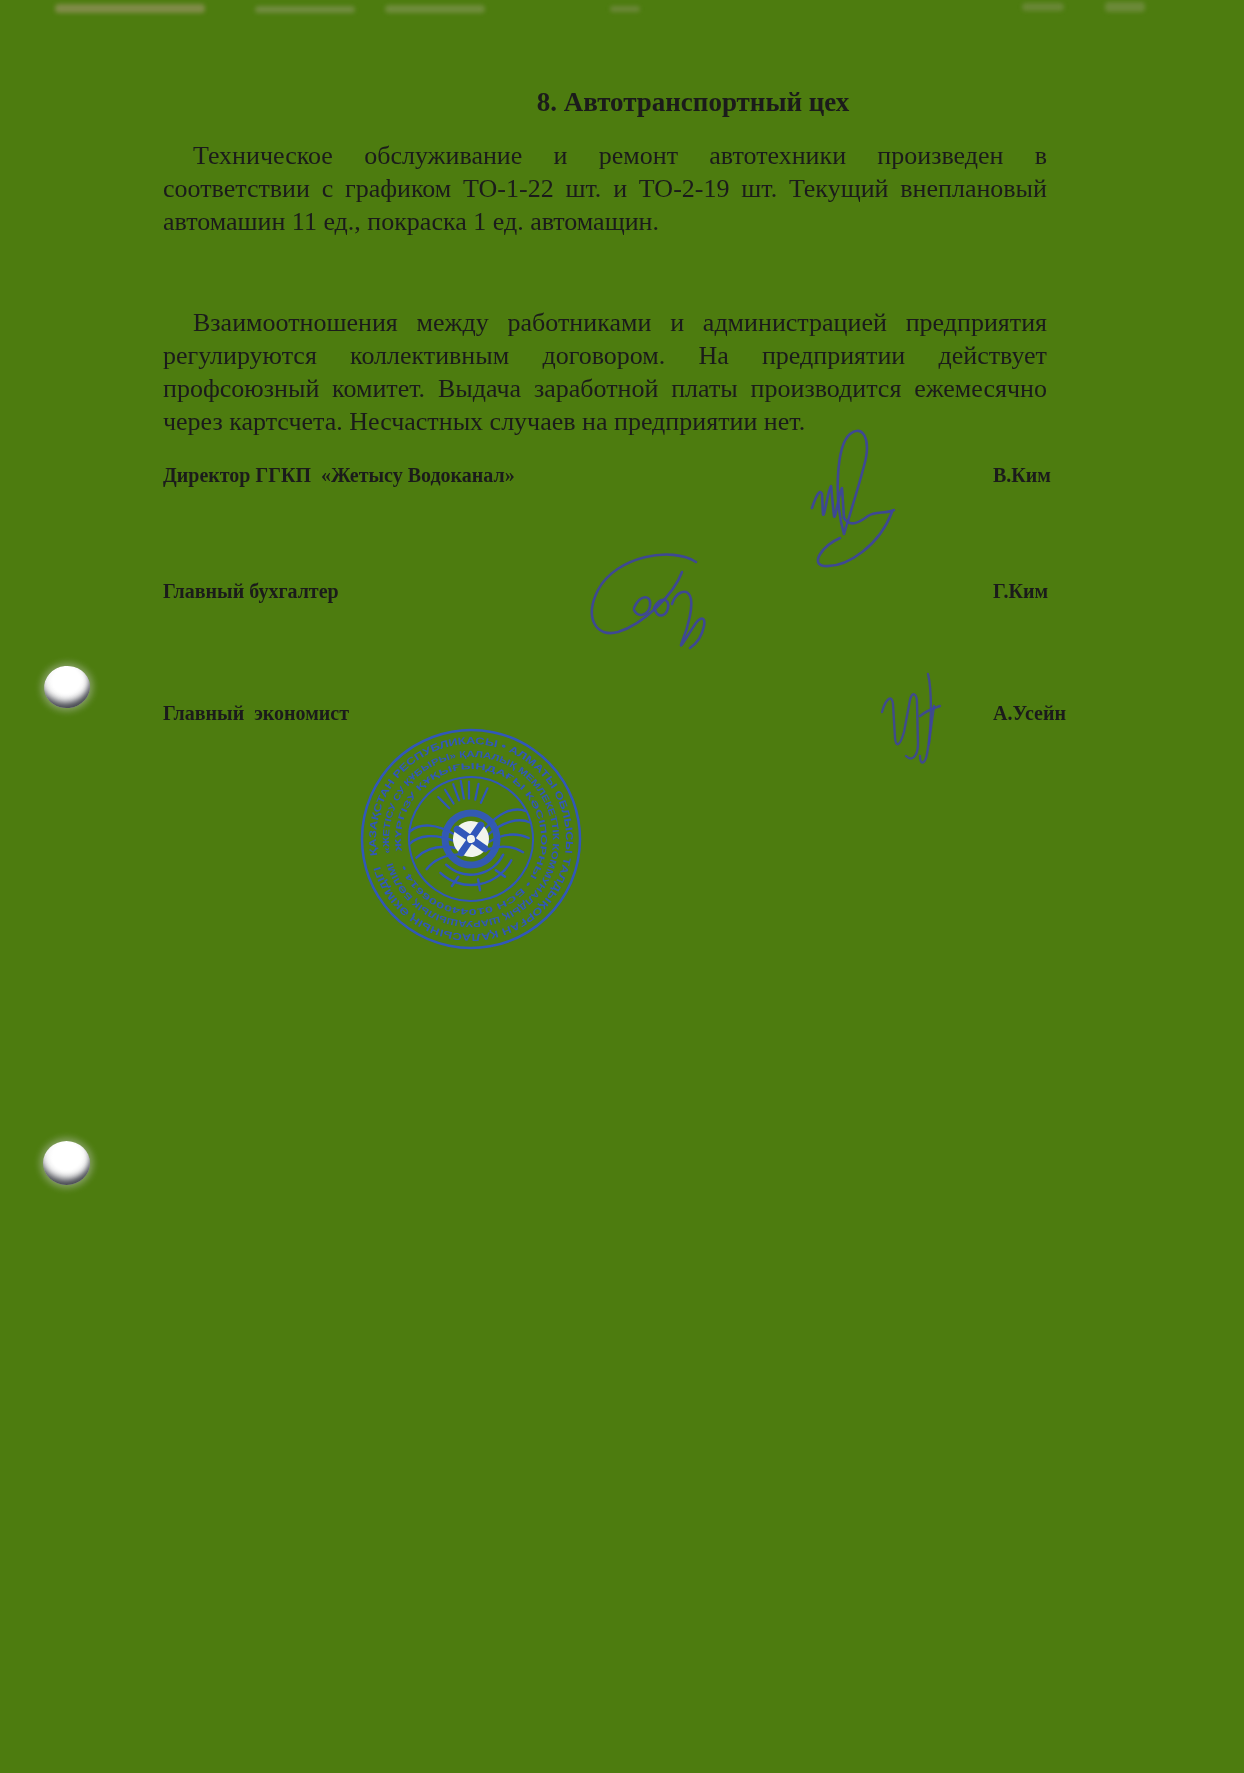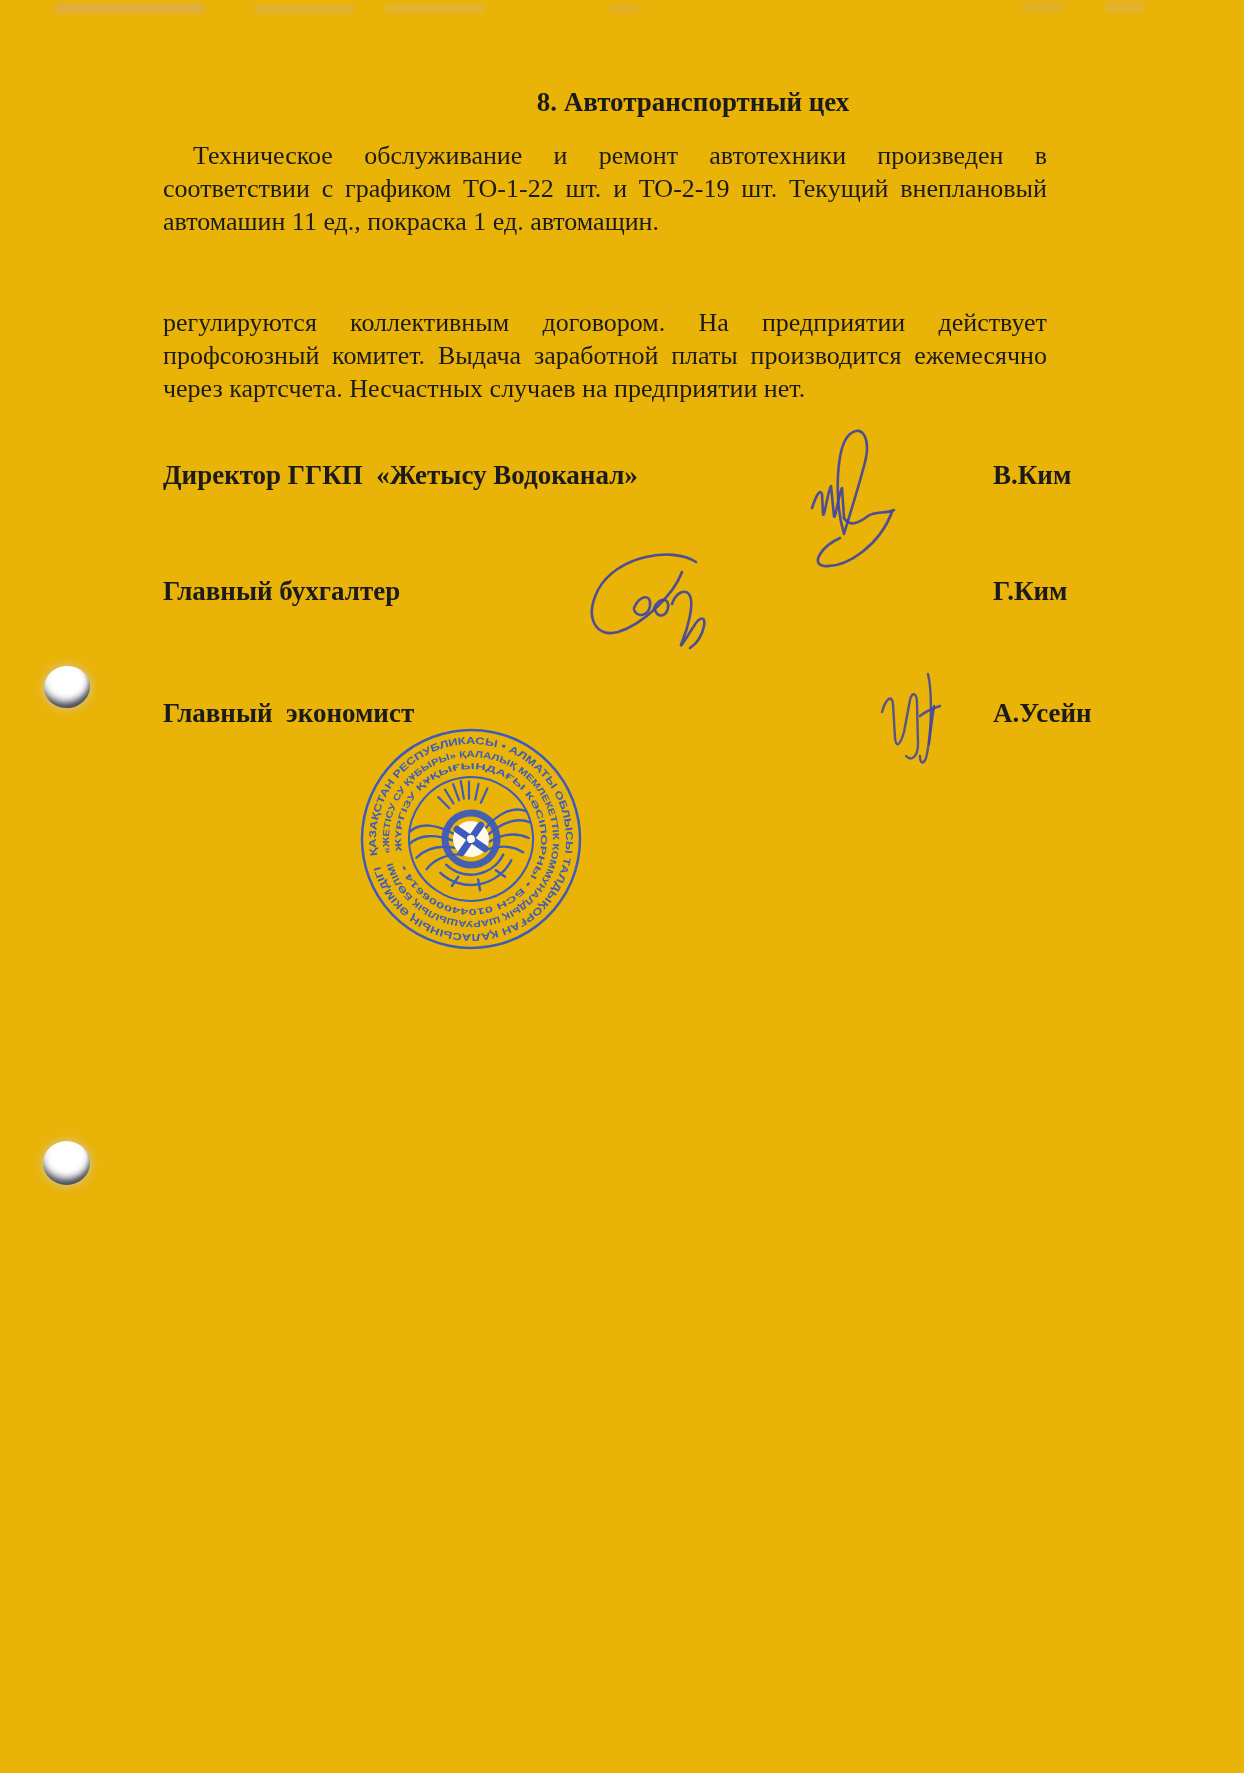--- a/index.html
+++ b/index.html
@@ -1,20 +1,20 @@
 <!DOCTYPE html>
 <html><head>
 <meta charset="utf-8">
 <style>
   html, body { margin: 0; padding: 0; background: #ffffff; }
   .page {
     position: relative;
     width: 1244px;
     height: 1773px;
-    background: #eab308;
+    background: #4d7c0f;
     font-family: "Liberation Serif", serif;
     color: #1b1b1b;
     overflow: hidden;
   }
   .heading {
     position: absolute;
     left: 163px;
     width: 1060px;
     text-align: center;
     font-size: 27px;
@@ -31,21 +31,21 @@
     margin-top: 17px;
   }
   .line { width: 884px; }
   .just { text-align: justify; text-align-last: justify; }
   .indent { text-indent: 30px; }
   .sig-row {
     position: absolute;
     left: 163px;
     width: 940px;
     height: 34px;
-    font-size: 27px;
+    font-size: 20px;
     font-weight: bold;
     line-height: 33px;
   }
   .sig-title { position: absolute; left: 0; top: 0; white-space: pre; }
   .sig-name  { position: absolute; left: 830px; top: 0; white-space: pre; }
   .sig-svg { position: absolute; pointer-events: none; }
   .stamp-wrap {
     position: absolute;
     left: 356px;
     top: 724px;
@@ -79,20 +79,21 @@
   <div class="smudge" style="left:1105px;top:2px;width:40px;height:10px;background:rgba(198,180,180,0.25);"></div>
 
   <div class="heading" style="top:86px;">8. Автотранспортный цех</div>
   <div class="para" style="top:122px;">
     <div class="line just indent">Техническое обслуживание и ремонт автотехники произведен в</div>
     <div class="line just">соответствии с графиком ТО-1-22 шт. и ТО-2-19 шт. Текущий внеплановый</div>
     <div class="line">автомашин 11 ед., покраска 1 ед. автомащин.</div>
   </div>
 
   <div class="para" style="top:289px;">
+    <div class="line just indent">Взаимоотношения между работниками и администрацией предприятия</div>
     <div class="line just">регулируются коллективным договором. На предприятии действует</div>
     <div class="line just">профсоюзный комитет. Выдача заработной платы производится ежемесячно</div>
     <div class="line">через картсчета. Несчастных случаев на предприятии нет.</div>
   </div>
 
   <div class="sig-row" style="top:459px;">
     <span class="sig-title">Директор ГГКП  «Жетысу Водоканал»</span>
     <span class="sig-name">В.Ким</span>
   </div>
   <div class="sig-row" style="top:575px;">

